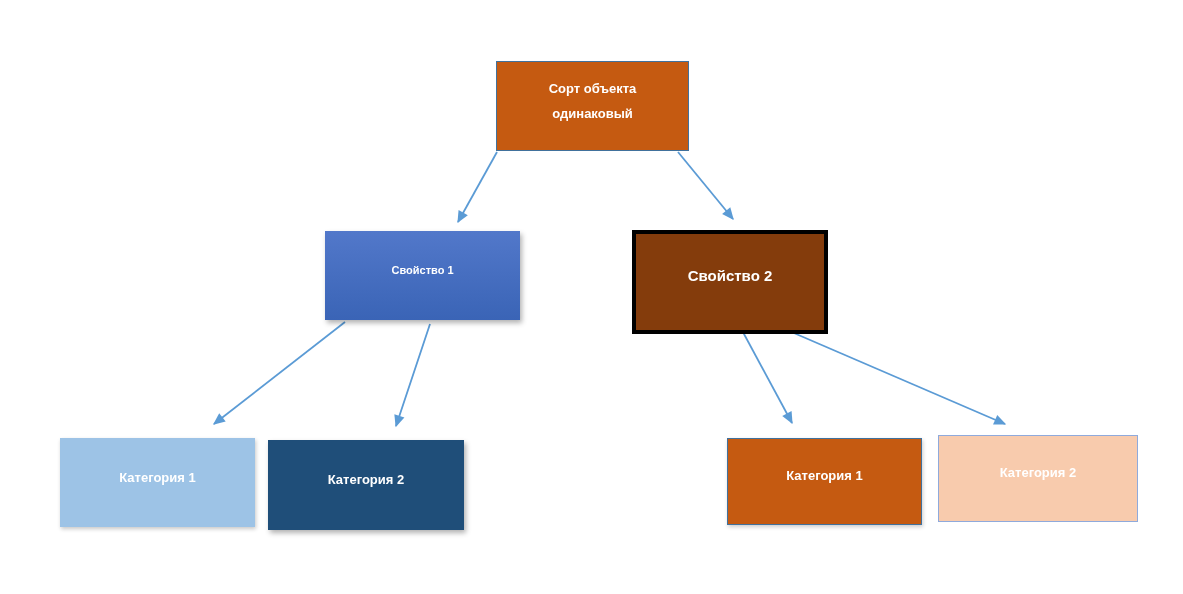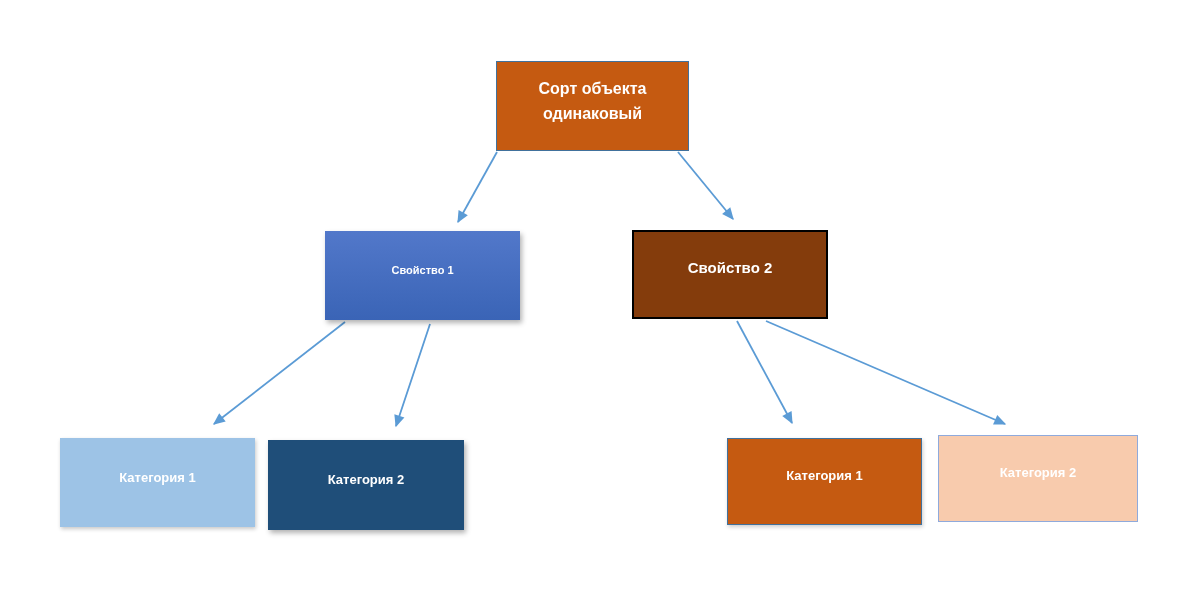--- a/index.html
+++ b/index.html
@@ -32,37 +32,37 @@
     align-items: center;
     justify-content: center;
     text-align: center;
     color: #ffffff;
     box-sizing: border-box;
   }
   .n-root {
     left: 496px; top: 61px; width: 193px; height: 90px;
     background: #C55A11;
     border: 1px solid #41719C;
-    font-size: 16px;
+    font-size: 13px;
     font-weight: 600;
     line-height: 25px;
     padding: 0 26px 11px 26px;
   }
   .n-p1 {
     left: 325px; top: 231px; width: 195px; height: 89px;
     background: linear-gradient(180deg, #5278CA 0%, #3A64B6 100%);
     box-shadow: 2px 3px 5px rgba(0,0,0,0.30);
     font-size: 11px;
     font-weight: 600;
     padding-bottom: 12px;
   }
   .n-p2 {
-    left: 632px; top: 230px; width: 196px; height: 89px;
+    left: 632px; top: 230px; width: 196px; height: 104px;
     background: #843C0C;
-    border: 2px solid #000000;
+    border: 4px solid #000000;
     font-size: 15px;
     font-weight: 600;
     padding-bottom: 14px;
   }
   .n-c1l {
     left: 60px; top: 438px; width: 195px; height: 89px;
     background: #9DC3E6;
     box-shadow: 1px 2px 4px rgba(0,0,0,0.22);
     font-size: 13px;
     font-weight: 600;

